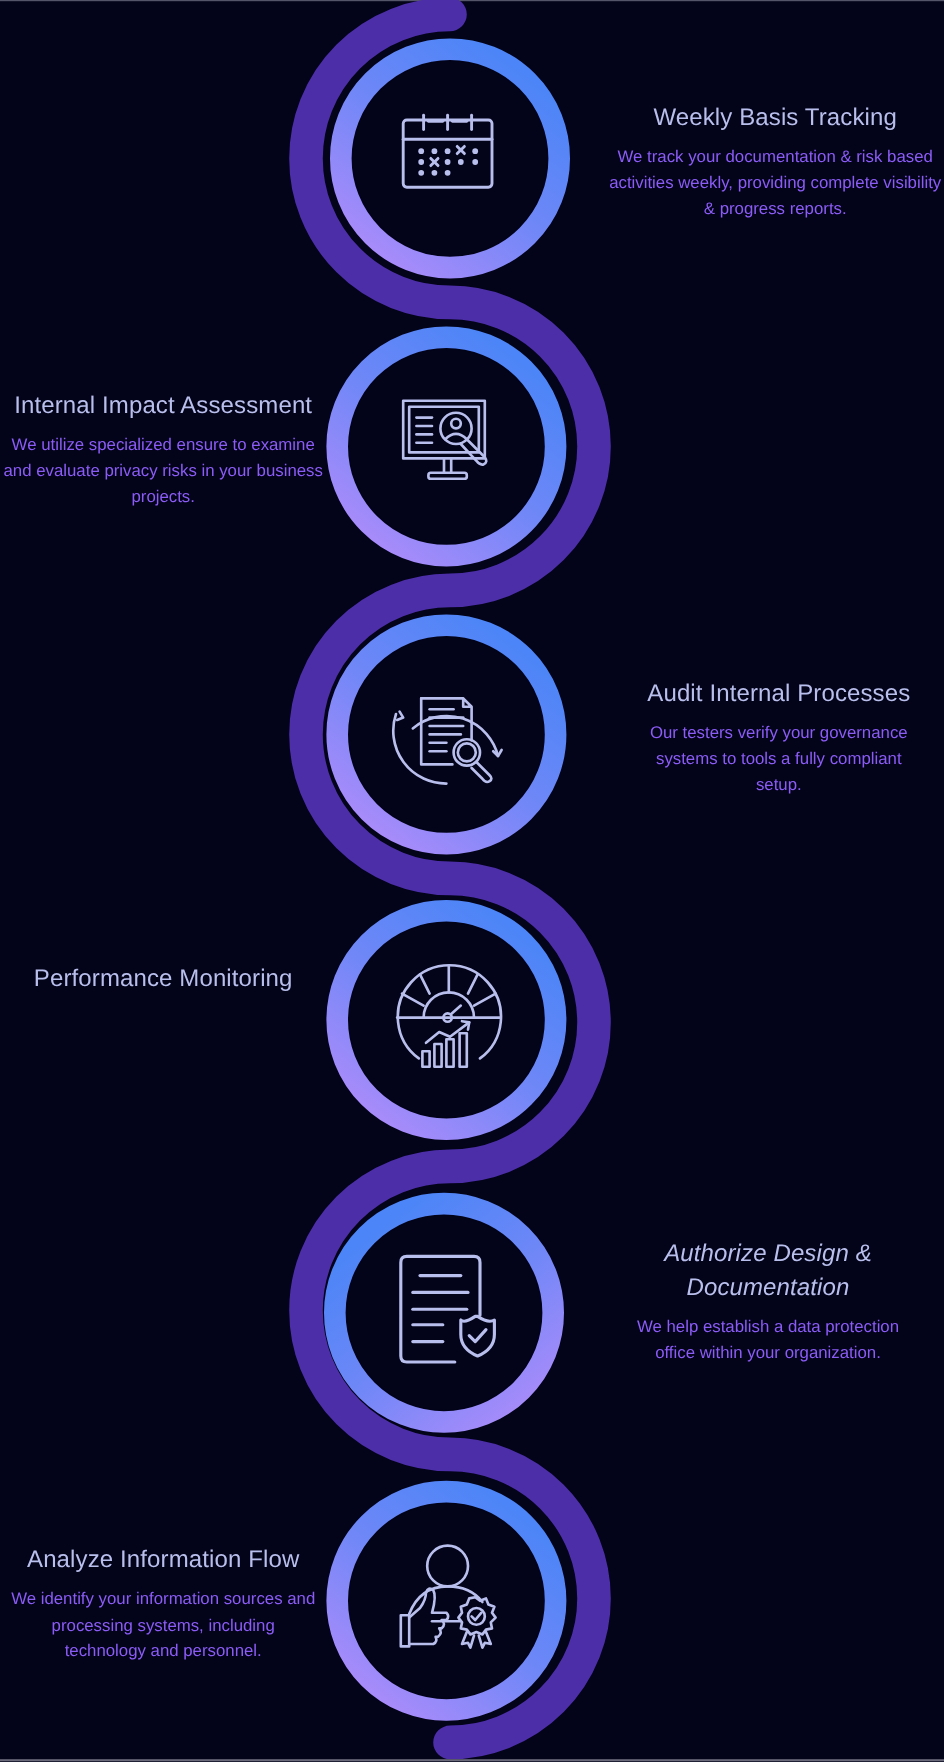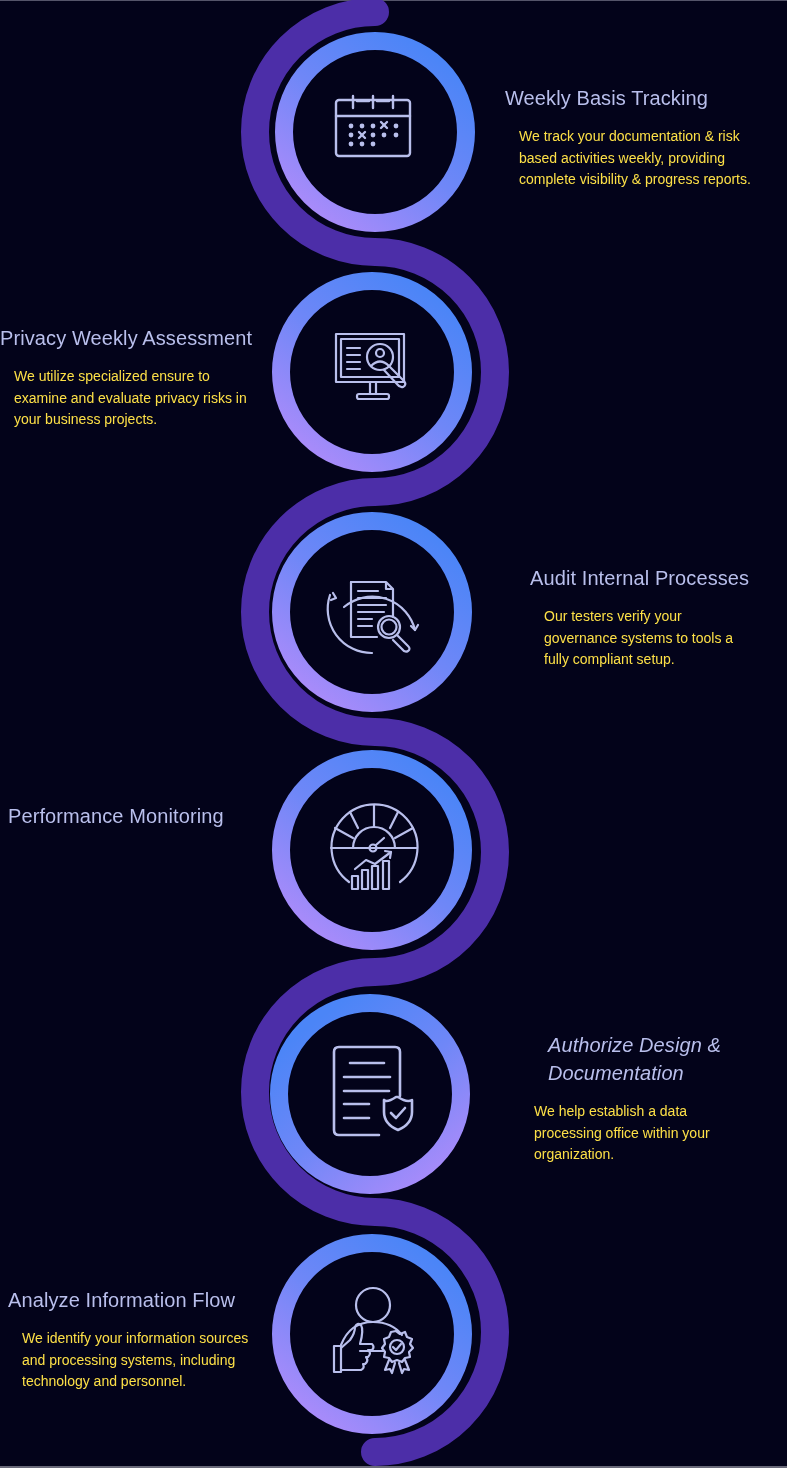--- a/index.html
+++ b/index.html
@@ -3,26 +3,26 @@
 <meta charset="utf-8">
 <style>
   html, body { margin:0; padding:0; }
   body {
     width:787px; height:1468px; background:#03031a; position:relative; overflow:hidden;
     font-family:"Liberation Sans", sans-serif;
   }
   .topline { position:absolute; left:0; top:0; width:787px; height:1px; background:#55556a; }
   .bottomline { position:absolute; left:0; bottom:0; width:787px; height:2px; background:#6a6a7a; }
   svg.art { position:absolute; left:0; top:0; }
-  .step { position:absolute; text-align:left; color:#b6bbe6; }
+  .step { position:absolute; text-align:center; color:#b6bbe6; }
   .step h3 {
     margin:0 0 8px 0; font-weight:400; font-size:20px; line-height:28px; color:#b9bfec; letter-spacing:0.1px;
   }
   .step p {
-    margin:14px; font-size:14px; line-height:21.5px; color:#fde047;
+    margin:0; font-size:14px; line-height:21.5px; color:#8b5cf6;
   }
 </style>
 </head>
 <body>
 
 <div class="topline"></div>
 
 <svg class="art" width="787" height="1468" viewBox="0 0 787 1468">
   <defs>
     <linearGradient id="ringGrad" x1="0.85" y1="0.1" x2="0.2" y2="0.95">
@@ -174,36 +174,36 @@
     <path d="M405 1360 L409 1370 L404 1369 L402 1373 L399 1363"></path>
   </g>
 </svg>
 
 <div class="step" style="left:505px; top:84px; width:282px;">
   <h3>Weekly Basis Tracking</h3>
   <p>We track your documentation &amp; risk based activities weekly, providing complete visibility &amp; progress reports.</p>
 </div>
 
 <div class="step" style="left:0px; top:324px; width:272px;">
-  <h3>Privacy Weekly Assessment</h3>
+  <h3>Internal Impact Assessment</h3>
   <p>We utilize specialized ensure to examine and evaluate privacy risks in your business projects.</p>
 </div>
 
 <div class="step" style="left:530px; top:564px; width:238px;">
   <h3>Audit Internal Processes</h3>
   <p>Our testers verify your governance systems to tools a fully compliant setup.</p>
 </div>
 
 <div class="step" style="left:8px; top:802px; width:256px;">
   <h3>Performance Monitoring</h3>
 </div>
 
 <div class="step" style="left:520px; top:1031px; width:240px;">
   <h3 style="padding:0 28px;font-style:italic;">Authorize Design &amp; Documentation</h3>
-  <p>We help establish a data processing office within your organization.</p>
+  <p>We help establish a data protection office within your organization.</p>
 </div>
 
 <div class="step" style="left:8px; top:1286px; width:256px;">
   <h3>Analyze Information Flow</h3>
   <p>We identify your information sources and processing systems, including technology and personnel.</p>
 </div>
 
 <div class="bottomline"></div>
 
 </body></html>

